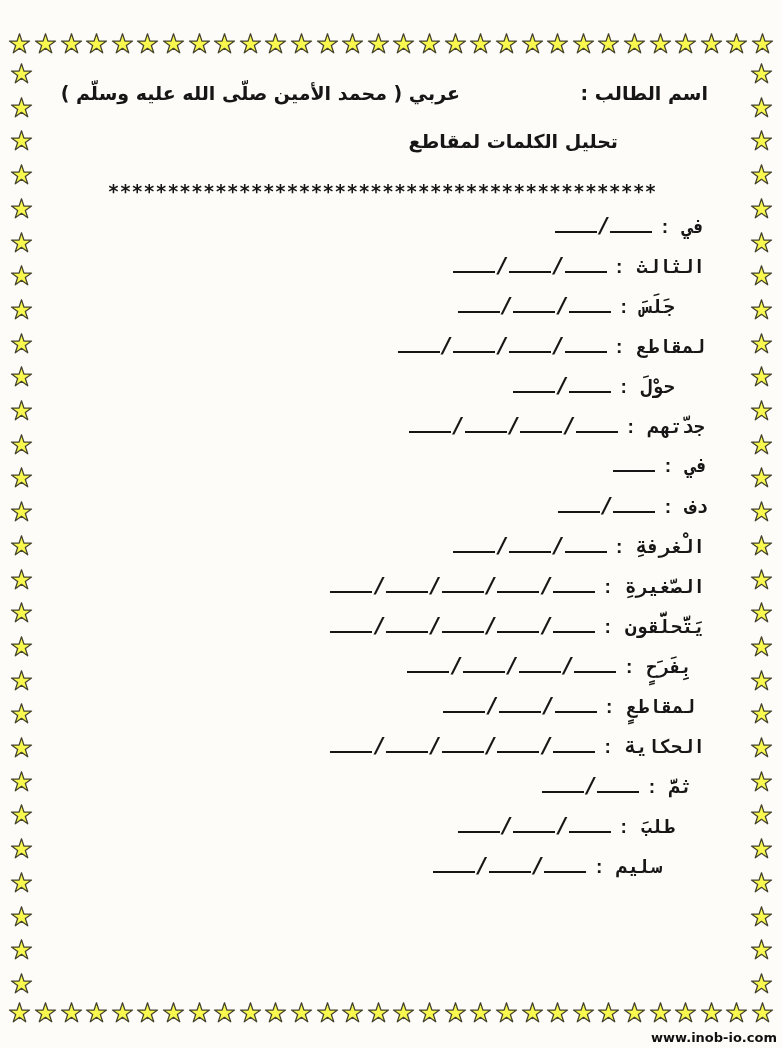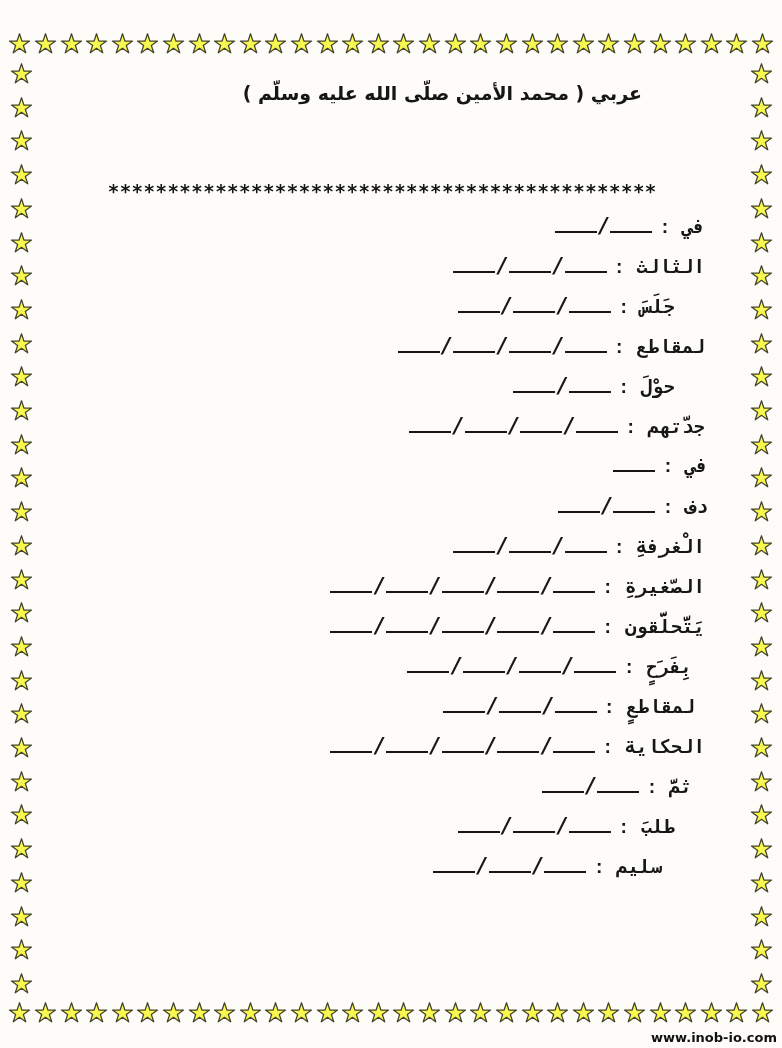--- a/index.html
+++ b/index.html
@@ -18,21 +18,21 @@
   .stars-col{position:absolute;top:62px;height:933px;width:24px;display:flex;flex-direction:column;justify-content:space-between;align-items:center;}
   .stars-left{left:9px;}
   .stars-right{right:9px;}
   .star{width:23px;height:23px;display:block;line-height:0;}
   .star svg{width:23px;height:23px;display:block;}
 
   
   .content{position:absolute;top:82px;right:74px;left:58px;}
   .header-row{display:flex;align-items:flex-start;height:48px;font-weight:bold;font-size:19px;}
   .h-label{display:inline-block;width:158px;white-space:nowrap;}
-  .h-value{display:inline-block;margin-right:66px;white-space:nowrap;}
+  .h-value{display:inline-block;margin-right:90px;white-space:nowrap;}
 
   .separator{direction:ltr;text-align:center;font-weight:bold;font-size:19px;letter-spacing:2px;line-height:22px;margin-top:2px;white-space:nowrap;overflow:hidden;}
 
   .word-list{margin-top:12px;}
   .word-row{height:40px;display:flex;align-items:baseline;font-weight:bold;font-size:19px;padding-right:3px;white-space:nowrap;}
   .w-label{margin-left:7px;white-space:nowrap;font-family:Liberation Mono, monospace;}
   .blank{display:inline-block;width:42px;height:12px;border-bottom:2.6px solid #161616;}
   .slash{font-weight:bold;font-style:italic;font-size:21px;padding:0 3px;}
 
   
@@ -638,23 +638,25 @@
       <span class="star">
         <svg viewBox="0 0 24 24">
           <polygon points="12,1.8 14.5,9.4 22.5,9.4 16,14.1 18.5,21.7 12,17 5.5,21.7 8,14.1 1.5,9.4 9.5,9.4" fill="#f8f84e" stroke="#45432e" stroke-width="1.3" stroke-linejoin="round"></polygon>
         </svg>
       </span>
     </div>
 
   <div class="content">
     <div>
         <div class="header-row">
+          <span class="h-label">اسم الطالب :</span>
           <span class="h-value">عربي ( محمد الأمين صلّى الله عليه وسلّم )</span>
         </div>
         <div class="header-row">
+          <span class="h-value">تحليل الكلمات لمقاطع</span>
         </div>
       </div>
     <div class="separator">**********************************************</div>
     <div class="word-list">
         <div class="word-row">
           <span class="w-label">في :</span>
           <span class="blank"></span>
           <span class="slash">/</span>
           <span class="blank"></span>
         </div>

